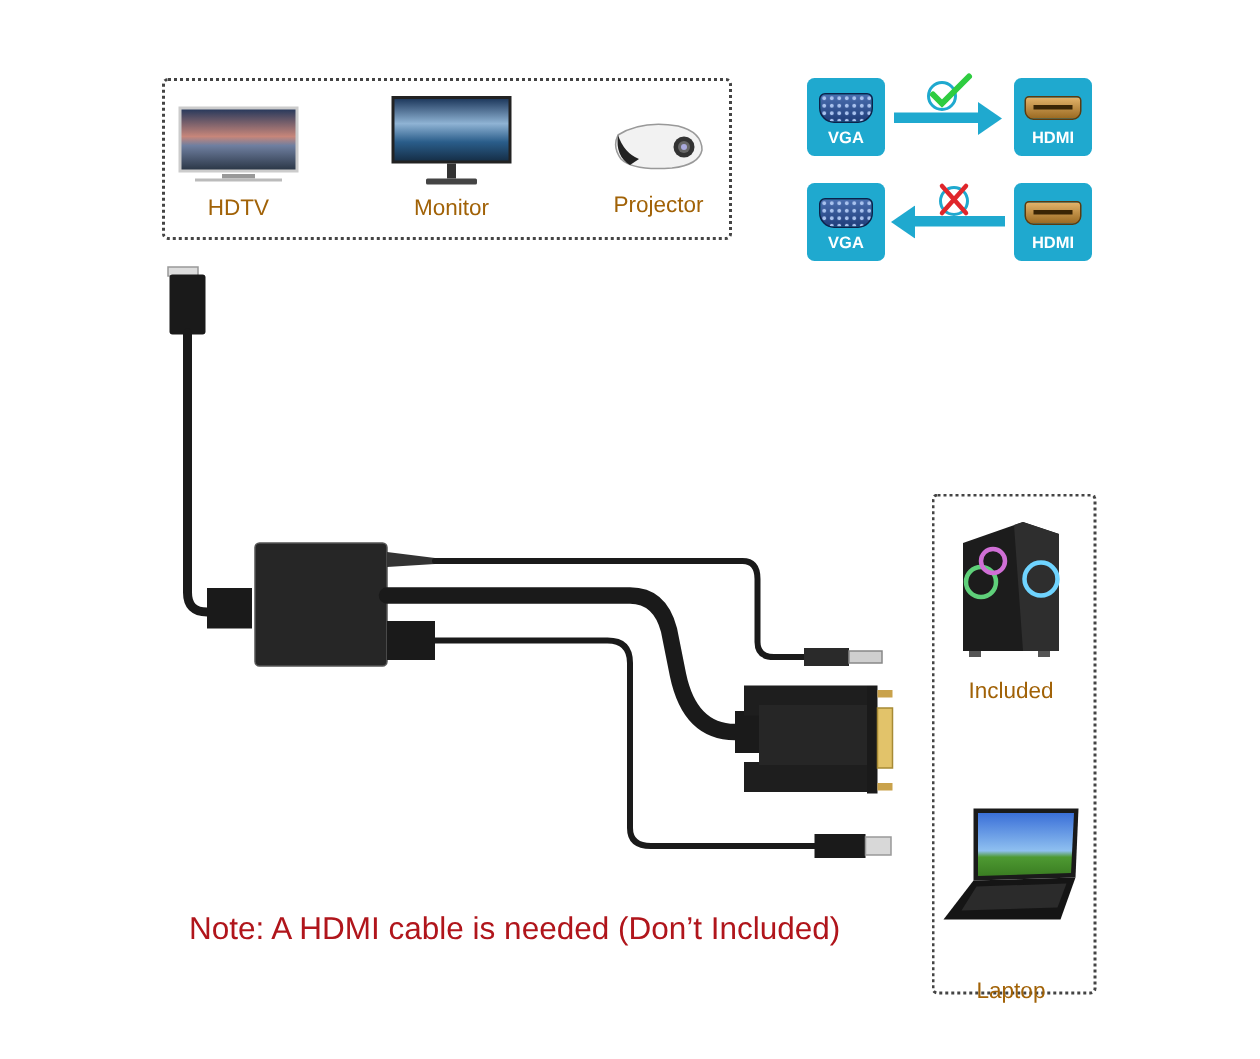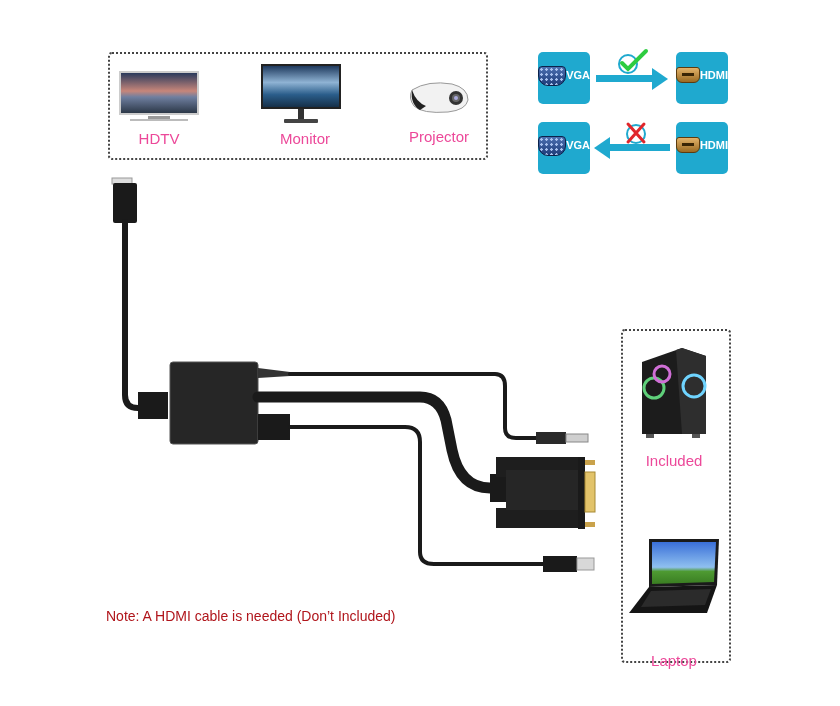--- a/index.html
+++ b/index.html
@@ -4,41 +4,41 @@
   <style>
     html, body { margin: 0; padding: 0; }
     body {
       width: 840px; height: 706px; background: #ffffff; position: relative; overflow: hidden;
       font-family: "Liberation Sans", sans-serif;
     }
     .abs { position: absolute; }
     .dashed-box {
       position: absolute; border: 2px dotted #444; border-radius: 4px; background: #fff;
     }
-    .dev-label { position: absolute; font-size: 15px; color: #ec4899; text-align: center; }
+    .dev-label { position: absolute; font-size: 15px; color: #a16207; text-align: center; }
     .tile {
       position: absolute; width: 52px; height: 52px; background: #1fa9cf; border-radius: 5px;
-      display: flex; align-items: center; justify-content: flex-end;
+      display: flex; flex-direction: column; align-items: center; justify-content: flex-end;
     }
     .tile .lbl { color: #fff; font-weight: bold; font-size: 11px; margin-bottom: 6px; }
     .tile .vga-port {
       width: 34px; height: 18px; background: linear-gradient(#4b6fb0,#1f3d7a); border-radius: 4px 4px 10px 10px;
       margin-bottom: 4px; border: 1px solid #0c214a;
       background-image: radial-gradient(circle, #a9c2ee 1px, transparent 1.5px), linear-gradient(#4b6fb0,#1f3d7a);
       background-size: 5px 5px, 100% 100%;
     }
     .tile .hdmi-port {
       width: 36px; height: 14px; background: linear-gradient(#e3b36a,#9a6a22); border-radius: 3px 3px 6px 6px;
       margin-bottom: 6px; border: 1px solid #5c3b0e; position: relative;
     }
     .tile .hdmi-port::after {
       content: ""; position: absolute; left: 5px; right: 5px; top: 5px; height: 3px; background: #3a2505;
     }
     .arrow-line { position: absolute; height: 7px; background: #1fa9cf; }
-    .note { position: absolute; color: #b0151b; font-size: 14px; }
+    .note { position: absolute; color: #b0151b; font-size: 21px; margin-left: 20px; }
     .cable { fill: none; stroke: #1a1a1a; stroke-linecap: round; }
   </style>
 </head>
 <body>
 
 <div class="dashed-box" style="left:108px;top:52px;width:376px;height:104px;"></div>
 
 <div class="abs" style="left:118px;top:70px;width:82px;height:52px;">
   <svg width="82" height="52" viewBox="0 0 82 52">
     <defs>
@@ -66,21 +66,21 @@
           <stop offset="0.7" stop-color="#2a5d8a"></stop>
           <stop offset="1" stop-color="#163049"></stop>
       </linearGradient>
     </defs>
     <rect x="1" y="1" width="80" height="45" fill="#222"></rect>
     <rect x="3" y="3" width="76" height="41" fill="url(#monsky)"></rect>
     <rect x="38" y="46" width="6" height="10" fill="#333"></rect>
     <rect x="24" y="56" width="34" height="4" rx="1" fill="#444"></rect>
   </svg>
 </div>
-<div class="dev-label" style="left:252px;top:130px;width:78px;text-align:right;">Monitor</div>
+<div class="dev-label" style="left:262px;top:130px;width:78px;">Monitor</div>
 
 <div class="abs" style="left:408px;top:76px;width:64px;height:40px;">
   <svg width="64" height="40" viewBox="0 0 64 40">
     <path d="M4 14 Q20 4 44 8 Q60 12 60 24 Q58 34 40 36 Q14 38 6 30 Q0 22 4 14Z" fill="#f2f2f2" stroke="#999"></path>
     <path d="M4 14 Q8 26 18 30 L12 34 Q2 28 4 14Z" fill="#222"></path>
     <circle cx="48" cy="22" r="7" fill="#333"></circle>
     <circle cx="48" cy="22" r="4" fill="#666"></circle>
     <circle cx="48" cy="22" r="2" fill="#aad"></circle>
   </svg>
 </div>

